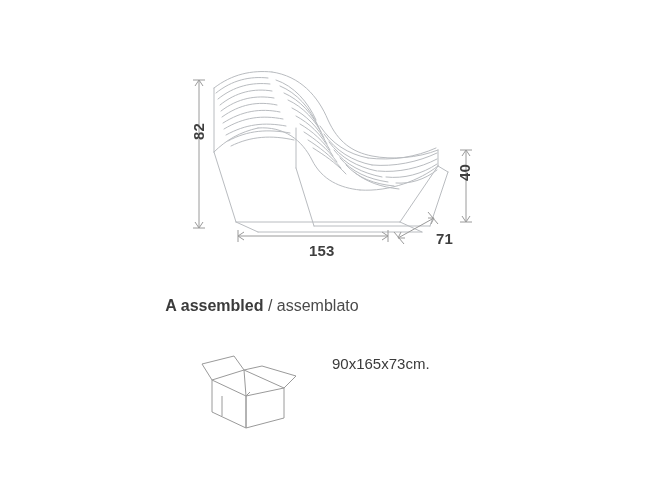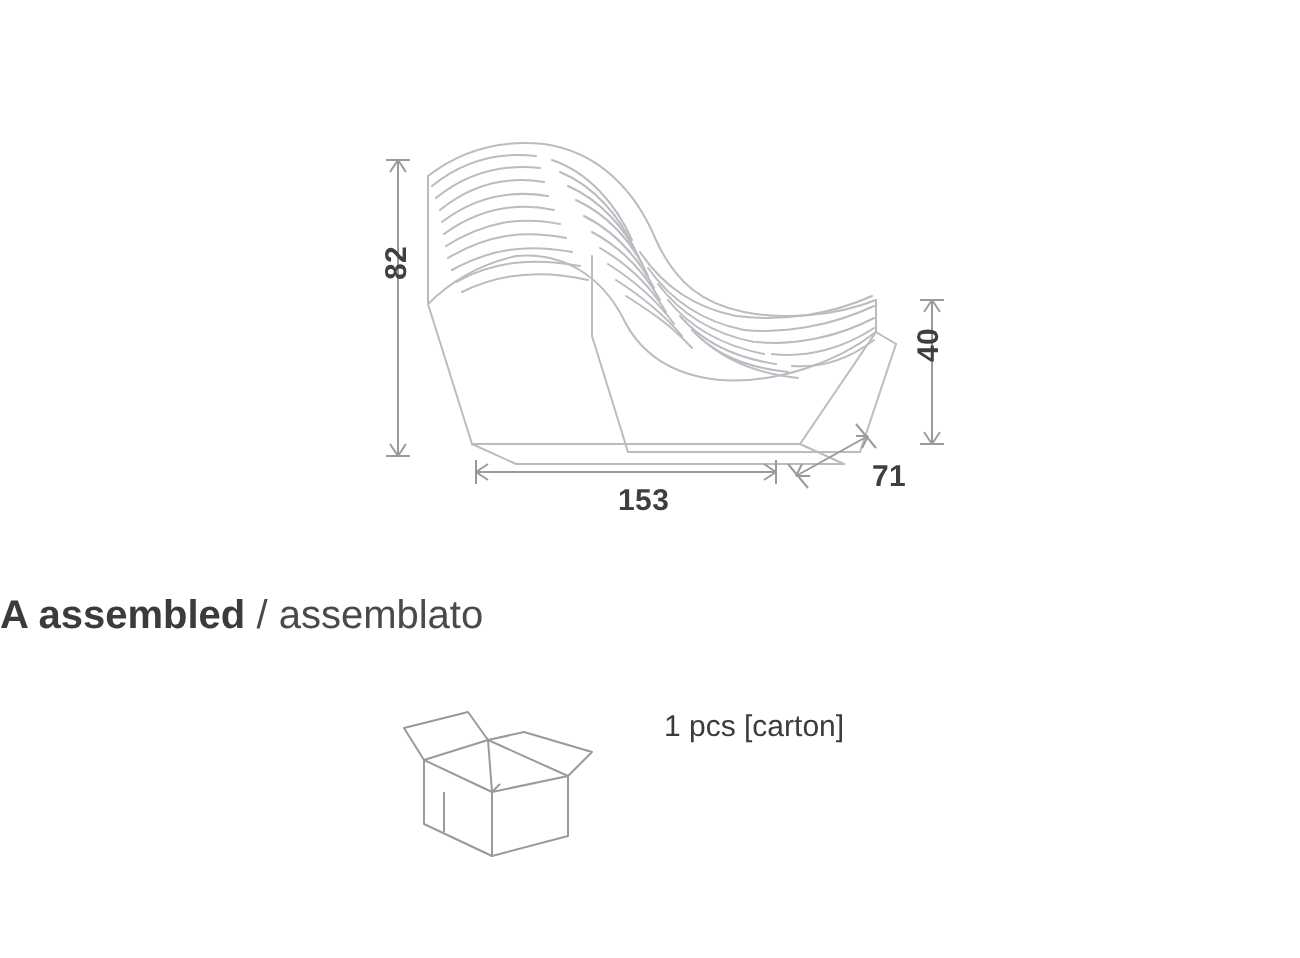--- a/index.html
+++ b/index.html
@@ -55,22 +55,22 @@
   }
   #label-depth {
     left: 436px;
     top: 230px;
   }
   .assembly-line {
     position: absolute;
     left: 0;
     top: 297px;
     width: 524px;
-    text-align: left;
-    font-size: 20px;
+    text-align: center;
+    font-size: 16px;
     color: #3b3b3b;
   }
   .assembly-line .bold {
     font-weight: bold;
   }
   .assembly-line .light {
     font-weight: normal;
     color: #4a4a4a;
   }
   .packaging {
@@ -216,17 +216,17 @@
           <path d="M12 30 L44 20 L84 38"></path>
           <path d="M44 20 L46 46"></path>
           <path d="M12 30 L2 14 L34 6 L44 20"></path>
           <path d="M84 38 L96 26 L62 16 L44 20"></path>
           <path d="M46 46 L50 42"></path>
           <path d="M22 46 L22 66"></path>
         </g>
       </svg>
     </div>
     <div class="pack-text">
-      <div>1 pcs [carton]</div>
+      <div>90x165x73cm.</div>
     </div>
   </div>
 
 </div>
 
 </body></html>

